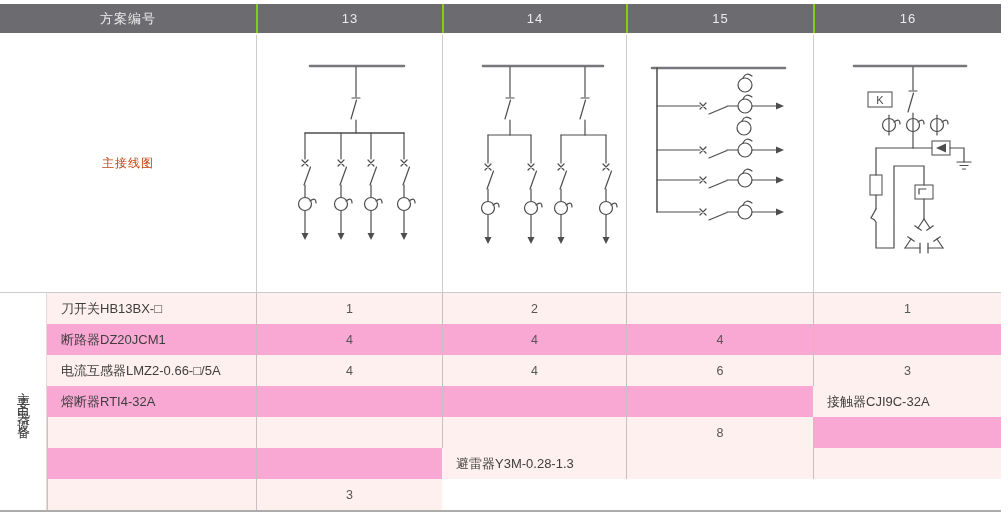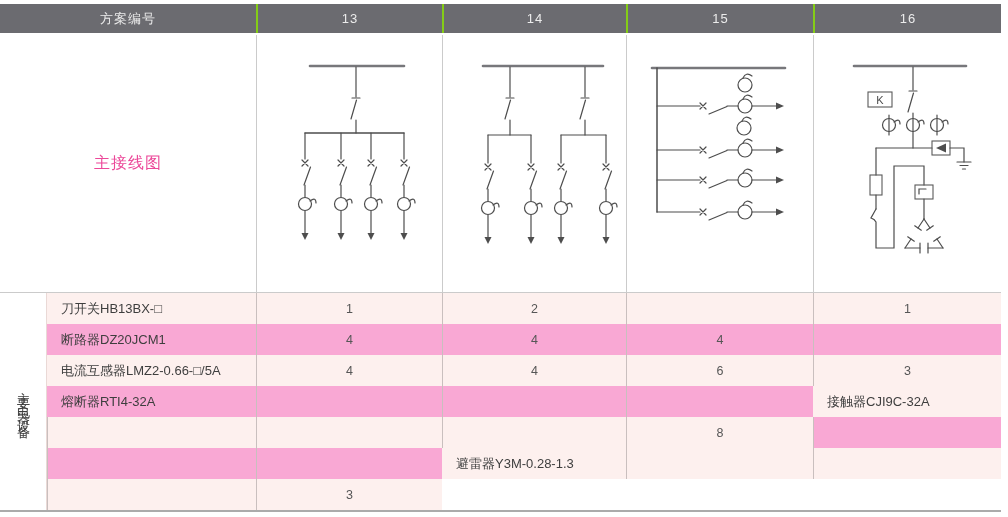--- a/index.html
+++ b/index.html
@@ -8,21 +8,21 @@
 
   
   .hdr{display:grid;grid-template-columns:256px 186px 184px 187px 188px;height:29px;}
   .hdr-cell{background:#6b6b70;color:#ececec;font-size:13px;display:flex;align-items:center;justify-content:center;letter-spacing:1px;}
   .hdr-cell + .hdr-cell{border-left:2px solid #84cc16;text-align:center;}
 
   
   .diag{display:grid;grid-template-columns:256px 186px 184px 187px 188px;height:257px;margin-top:2px;border-bottom:1px solid #cbcbcb;background:#fff;}
   .diag-cell{position:relative;}
   .diag-cell + .diag-cell{border-left:1px solid #cbcbcb;}
-  .diag-label{display:flex;align-items:center;justify-content:center;font-size:16px;color:#ec4899;letter-spacing:1px;}
+  .diag-label{display:flex;align-items:center;justify-content:center;font-size:12px;color:#c2410c;letter-spacing:1px;}
   .diag svg{display:block;}
 
   
   .equip{display:grid;grid-template-columns:47px 209px 186px 184px 187px 188px;grid-auto-rows:31px;border-bottom:2px solid #ababab;}
   .vlabel{grid-row:1/8;grid-column:1/2;background:#fff;border-right:1px solid #ead9d6;display:flex;align-items:center;justify-content:center;}
   .vlabel span{writing-mode:vertical-rl;text-orientation:upright;font-size:13px;color:#3c3c3c;letter-spacing:7px;}
   .cell{display:flex;align-items:center;font-size:13px;color:#3e3e3e;}
   .cell.name{padding-left:14px;}
   .cell.val{justify-content:center;color:#565656;font-size:12.5px;}
   .cell.bl{border-left:1px solid #c9bfbe;}

